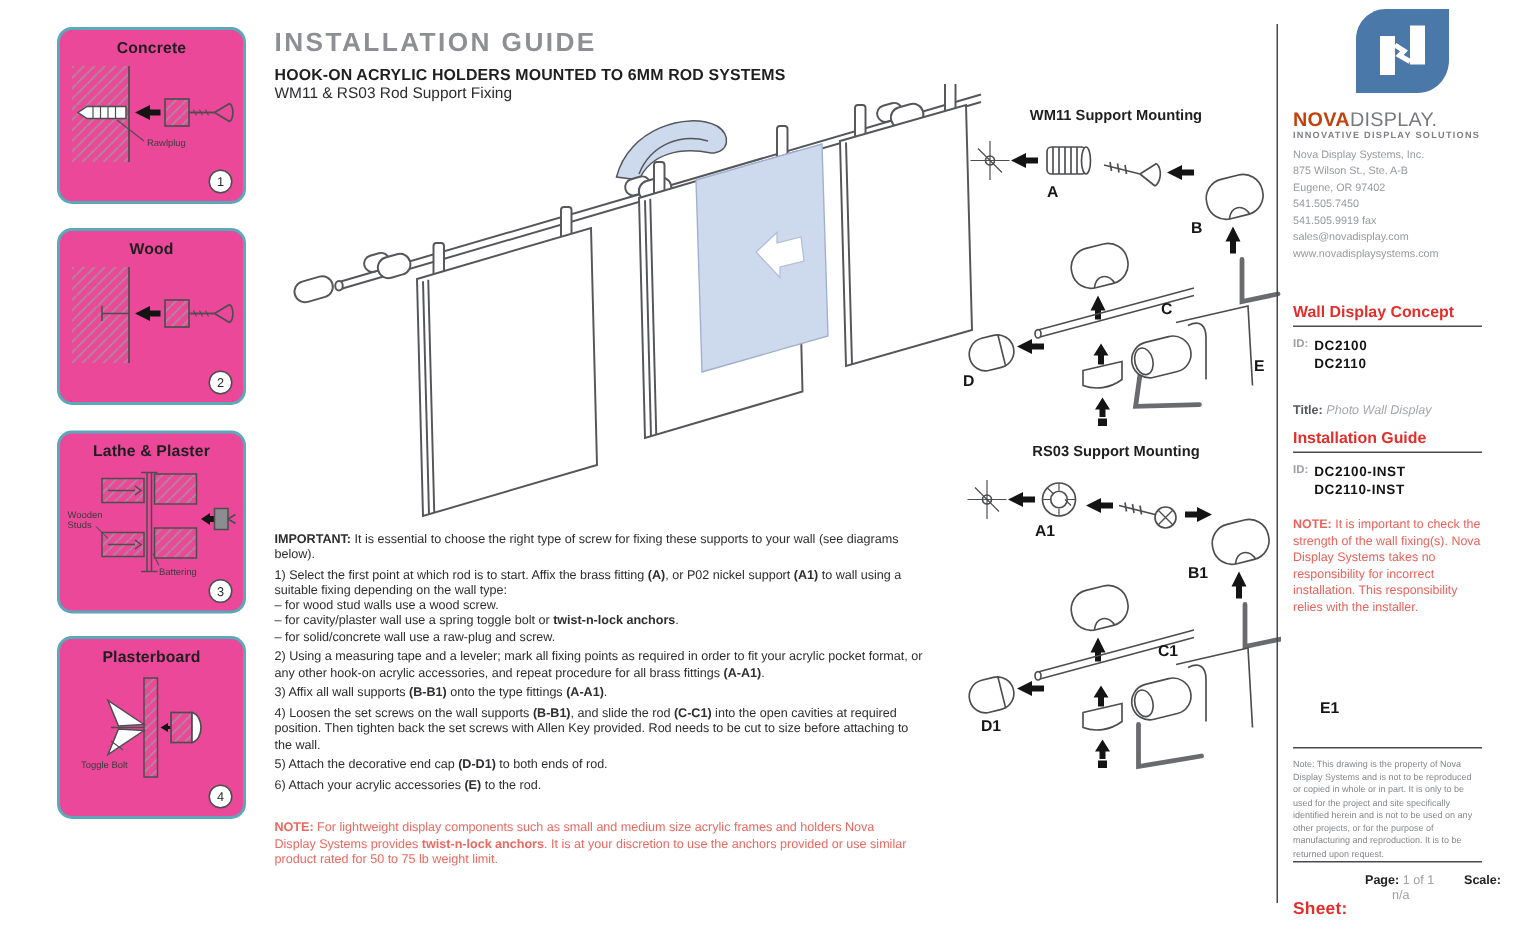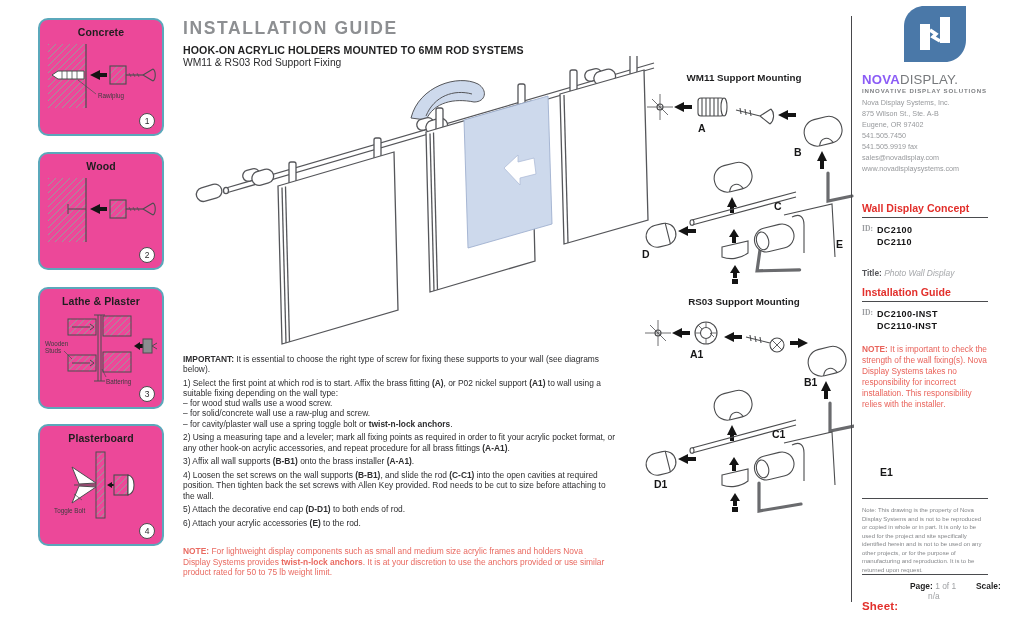--- a/index.html
+++ b/index.html
@@ -25,28 +25,28 @@
   .cnote{font-size:8.4px;line-height:1.25;color:#e96a61;}
   .cnote b{font-weight:bold;}
   
   .mblock{position:absolute;left:634px;width:220px;}
   .mtitle{text-align:center;font-size:9.8px;font-weight:bold;color:#1f1f20;}
   .plabel{position:absolute;font-size:10.5px;font-weight:bold;color:#161617;}
   
   .vline{position:absolute;left:851px;top:16px;width:1px;height:586px;background:#47484b;}
   .sb{position:absolute;left:862px;top:0;width:126px;height:622px;}
   .sb .brand{position:absolute;top:72px;left:0;font-size:13.2px;letter-spacing:.2px;white-space:nowrap;}
-  .sb .brand .b1{font-weight:900;color:#8b5cf6;}
+  .sb .brand .b1{font-weight:900;color:#c2410c;}
   .sb .brand .b2{font-weight:500;color:#77797c;}
   .sb .tagline{position:absolute;top:87px;left:0;font-size:6.1px;font-weight:bold;color:#7d7f82;letter-spacing:.85px;white-space:nowrap;}
   .sb .addr{position:absolute;top:98px;left:0;font-size:7.2px;color:#97999c;line-height:1.52;}
   .redhead{font-size:10.6px;font-weight:bold;color:#e22f2b;}
   .rule{position:absolute;left:0;width:126px;height:1px;background:#4a4b4e;}
   .idrow{position:absolute;left:0;font-size:9px;}
-  .idrow .idl{font-size:7.6px;font-weight:bold;color:#9b9da0;vertical-align:top;font-family:Liberation Serif, serif;}
+  .idrow .idl{font-size:7.6px;font-weight:bold;color:#9b9da0;vertical-align:top;}
   .idrow .idv{display:inline-block;margin-left:4px;font-weight:bold;color:#131314;letter-spacing:.4px;line-height:1.35;}
   .titlerow{position:absolute;left:0;font-size:8.4px;}
   .titlerow .tl{font-weight:bold;color:#55565a;}
   .titlerow .tv{color:#a5a7aa;font-style:italic;}
   .sbnote{position:absolute;left:0;width:126px;font-size:8.3px;line-height:1.32;color:#e9635b;}
   .sbnote b{font-weight:bold;}
   .legal{position:absolute;left:0;width:124px;font-size:6px;line-height:1.42;color:#85878a;}
   .sheethead{position:absolute;left:0;font-size:11.5px;font-weight:bold;color:#e22f2b;letter-spacing:.2px;margin-top:44px;}
   .ps{position:absolute;left:0;width:126px;font-size:8.4px;}
   .ps .pl{font-weight:bold;color:#1f1f20;padding-left:48px;}
@@ -210,24 +210,24 @@
 
       <path d="M278,64 L362,40 L366,168 L282,192 Z" fill="#cdd9ec" stroke="#9fb0cf" stroke-width=".9"></path>
       <polygon points="318,112 332,99 332,106 348,102 350,118 334,122 334,129" fill="#ffffff" stroke="#aebdd8" stroke-width=".8"></polygon>
     </g>
   </svg>
 
   <div class="instr abs" style="left:183px;top:350px;width:432px;">
     <p class="gap"><b>IMPORTANT:</b><span> It is essential to choose the right type of screw for fixing these supports to your wall (see diagrams below).</span></p>
     <p class="gap"><span>1) Select the first point at which rod is to start. Affix the brass fitting </span><b>(A)</b><span>, or P02 nickel support </span><b>(A1)</b><span> to wall using a suitable fixing depending on the wall type:</span></p>
     <p><span>– for wood stud walls use a wood screw.</span></p>
+    <p><span>– for cavity/plaster wall use a spring toggle bolt or </span><b>twist-n-lock anchors</b><span>.</span></p>
     <p><span>– for solid/concrete wall use a raw-plug and screw.</span></p>
-    <p><span>– for cavity/plaster wall use a spring toggle bolt or </span><b>twist-n-lock anchors</b><span>.</span></p>
     <p class="gap"><span>2) Using a measuring tape and a leveler; mark all fixing points as required in order to fit your acrylic pocket format, or any other hook-on acrylic accessories, and repeat procedure for all brass fittings </span><b>(A-A1)</b><span>.</span></p>
-    <p class="gap"><span>3) Affix all wall supports </span><b>(B-B1)</b><span> onto the brass installer </span><b>(A-A1)</b><span>.</span></p>
+    <p class="gap"><span>3) Affix all wall supports </span><b>(B-B1)</b><span> onto the type fittings </span><b>(A-A1)</b><span>.</span></p>
     <p class="gap"><span>4) Loosen the set screws on the wall supports </span><b>(B-B1)</b><span>, and slide the rod </span><b>(C-C1)</b><span> into the open cavities at required position. Then tighten back the set screws with Allen Key provided. Rod needs to be cut to size before attaching to the wall.</span></p>
     <p class="gap"><span>5) Attach the decorative end cap </span><b>(D-D1)</b><span> to both ends of rod.</span></p>
     <p class="gap"><span>6) Attach your acrylic accessories </span><b>(E)</b><span> to the rod.</span></p>
   </div>
   <div class="cnote abs" style="left:183px;top:546px;width:426px;"><b>NOTE:</b><span> For lightweight display components such as small and medium size acrylic frames and holders Nova Display Systems provides </span><b>twist-n-lock anchors</b><span>. It is at your discretion to use the anchors provided or use similar product rated for 50 to 75 lb weight limit.</span></div>
 
   <div class="mblock" style="top:72px;height:220px;">
     <div class="mtitle">WM11 Support Mounting</div>
     <svg style="position:absolute;left:0;top:13px;" width="220" height="202" viewBox="0 0 220 202">
       <g stroke="#4c4d4f" stroke-width="1.1" fill="#ffffff">
@@ -349,21 +349,21 @@
 
         <path d="M150,134 L198,123 L201,176" fill="none"></path>
         <g transform="rotate(-14 140 156)">
             <rect x="120" y="145" width="40" height="24" rx="12"></rect>
             <ellipse cx="128" cy="157" rx="6" ry="9" fill="none"></ellipse>
           </g>
         <path d="M158,136 C166,132 170,136 170,144 L170,172" fill="none"></path>
       </g>
     </svg>
     <span class="plabel" style="left:56px;top:52px;">A1</span>
-    <span class="plabel" style="left:170px;top:80px;">B1</span>
+    <span class="plabel" style="left:158px;top:80px;">B1</span>
     <span class="plabel" style="left:138px;top:132px;">C1</span>
     <span class="plabel" style="left:6px;top:182px;padding-left:14px;">D1</span>
     <span class="plabel" style="left:198px;top:170px;padding-left:48px;">E1</span>
   </div>
 
   <div class="vline"></div>
 
   <div class="sb">
 
     <svg class="abs" style="left:42px;top:6px;" width="62" height="56" viewBox="0 0 62 56">

